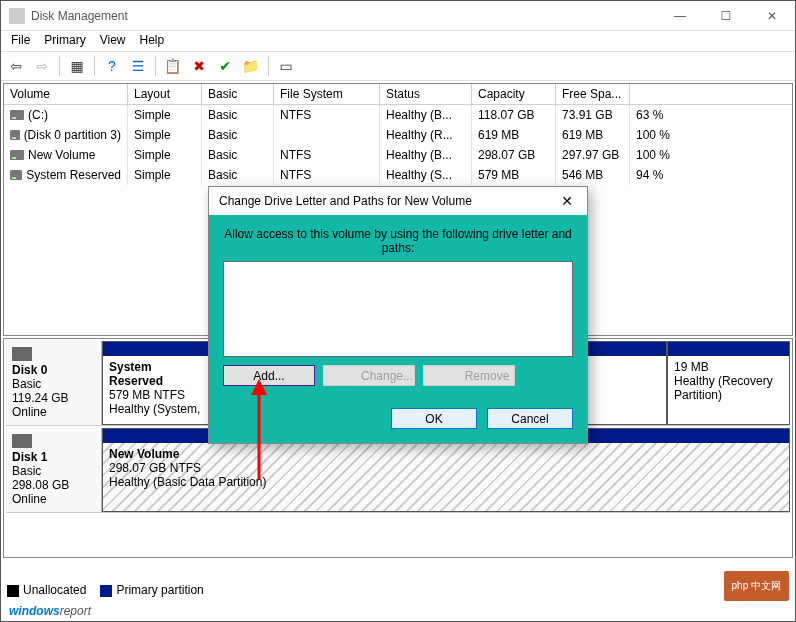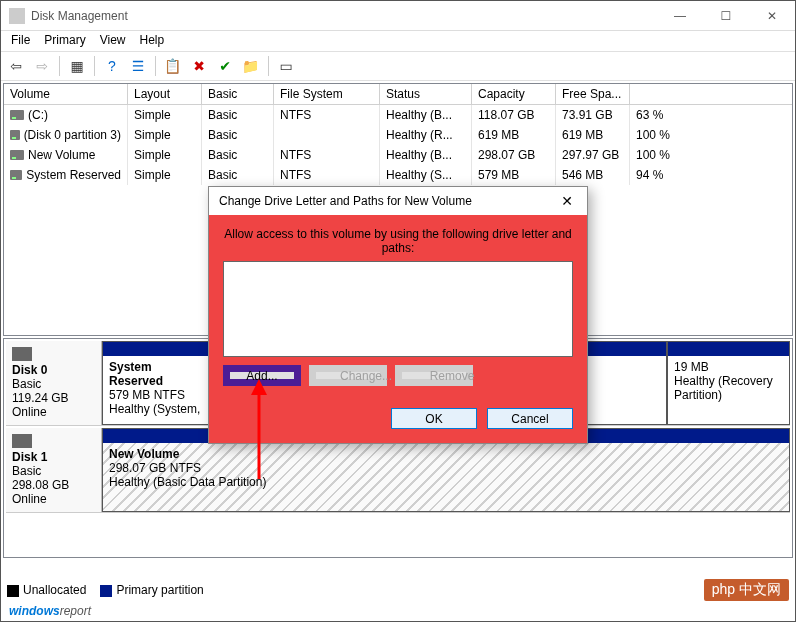--- a/index.html
+++ b/index.html
@@ -36,38 +36,38 @@
   .disk-info b { font-weight: bold; }
   .disk-parts { flex: 1; display: flex; padding: 0; }
   .part { border: 1px solid #555; margin: 0; display:flex; flex-direction:column; }
   .part-bar { height: 14px; background: #001a8a; }
   .part-body { padding: 4px 6px; flex:1; font-size:12px; line-height:14px; }
   .hatched .part-body { background: repeating-linear-gradient(135deg,#fafafa 0,#fafafa 6px,#cfcfcf 6px,#cfcfcf 8px);}
   .legend { position:absolute; bottom:24px; left:6px; display:flex; gap:14px; align-items:flex-start; font-size:12px;}
   .legend .sw { width:12px; height:12px; display:inline-block; vertical-align:middle; margin-right:4px;}
   .sw-black{background:#000;} .sw-blue{background:#001a8a;}
   
-  .dialog { position:absolute; left:207px; top:185px; width:380px; background:#ef4444; border:1px solid #888; box-shadow: 4px 4px 12px rgba(0,0,0,.3); z-index:50;}
+  .dialog { position:absolute; left:207px; top:185px; width:380px; background:#14b8a6; border:1px solid #888; box-shadow: 4px 4px 12px rgba(0,0,0,.3); z-index:50;}
   .dlg-title{display:flex;align-items:center;padding:6px 10px;background:#fff;}
   .dlg-title .t{flex:1;}
   .dlg-close{width:20px;text-align:center;font-family:Arial;font-size:14px;}
   .dlg-body{padding:12px 14px;text-align:center;}
   .dlg-list{height:96px;border:1px solid #666;background:#fff;margin-top:6px;}
   .dlg-btns{display:flex;gap:8px;margin-top:8px;}
-  .winbtn{width:78px;height:21px;border:7px solid #4c1d95;background:#e1e1e1;display:inline-flex;align-items:center;justify-content:center;}
+  .winbtn{width:92px;height:21px;border:1px solid #4c1d95;background:#e1e1e1;display:inline-flex;align-items:center;justify-content:center;}
   .winbtn.disabled{color:#a0a0a0;border-color:#cfcfcf;padding-left:36px;}
   .winbtn.primary{border:1px solid #0078d7;background:#e5f1fb;width:86px;}
   .dlg-okrow{display:flex;gap:10px;justify-content:flex-end;padding:10px 14px 14px;}
   
   .arrow{position:absolute;left:248px;top:378px;z-index:60;pointer-events:none;}
   .arrow svg{overflow:visible;}
   
   .watermark1{position:absolute;left:8px;bottom:2px;font-size:16px;font-style:italic;color:#0078d7;}
   .watermark1 span{color:#555;}
-  .watermark2{position:absolute;right:6px;bottom:20px;background:#c55c2c;color:#fff;padding:2px 8px;border-radius:2px;font-size:14px;}
+  .watermark2{position:absolute;right:6px;bottom:20px;background:#c55c2c;color:#fff;padding:8px 8px;border-radius:2px;font-size:10px;}
 </style>
 </head>
 <body>
 
 <div class="titlebar">
   <span class="app-icon"></span>
   <span class="title">Disk Management</span>
   <div class="sysbtns">
     <div class="sysbtn">—</div>
     <div class="sysbtn">☐</div>

